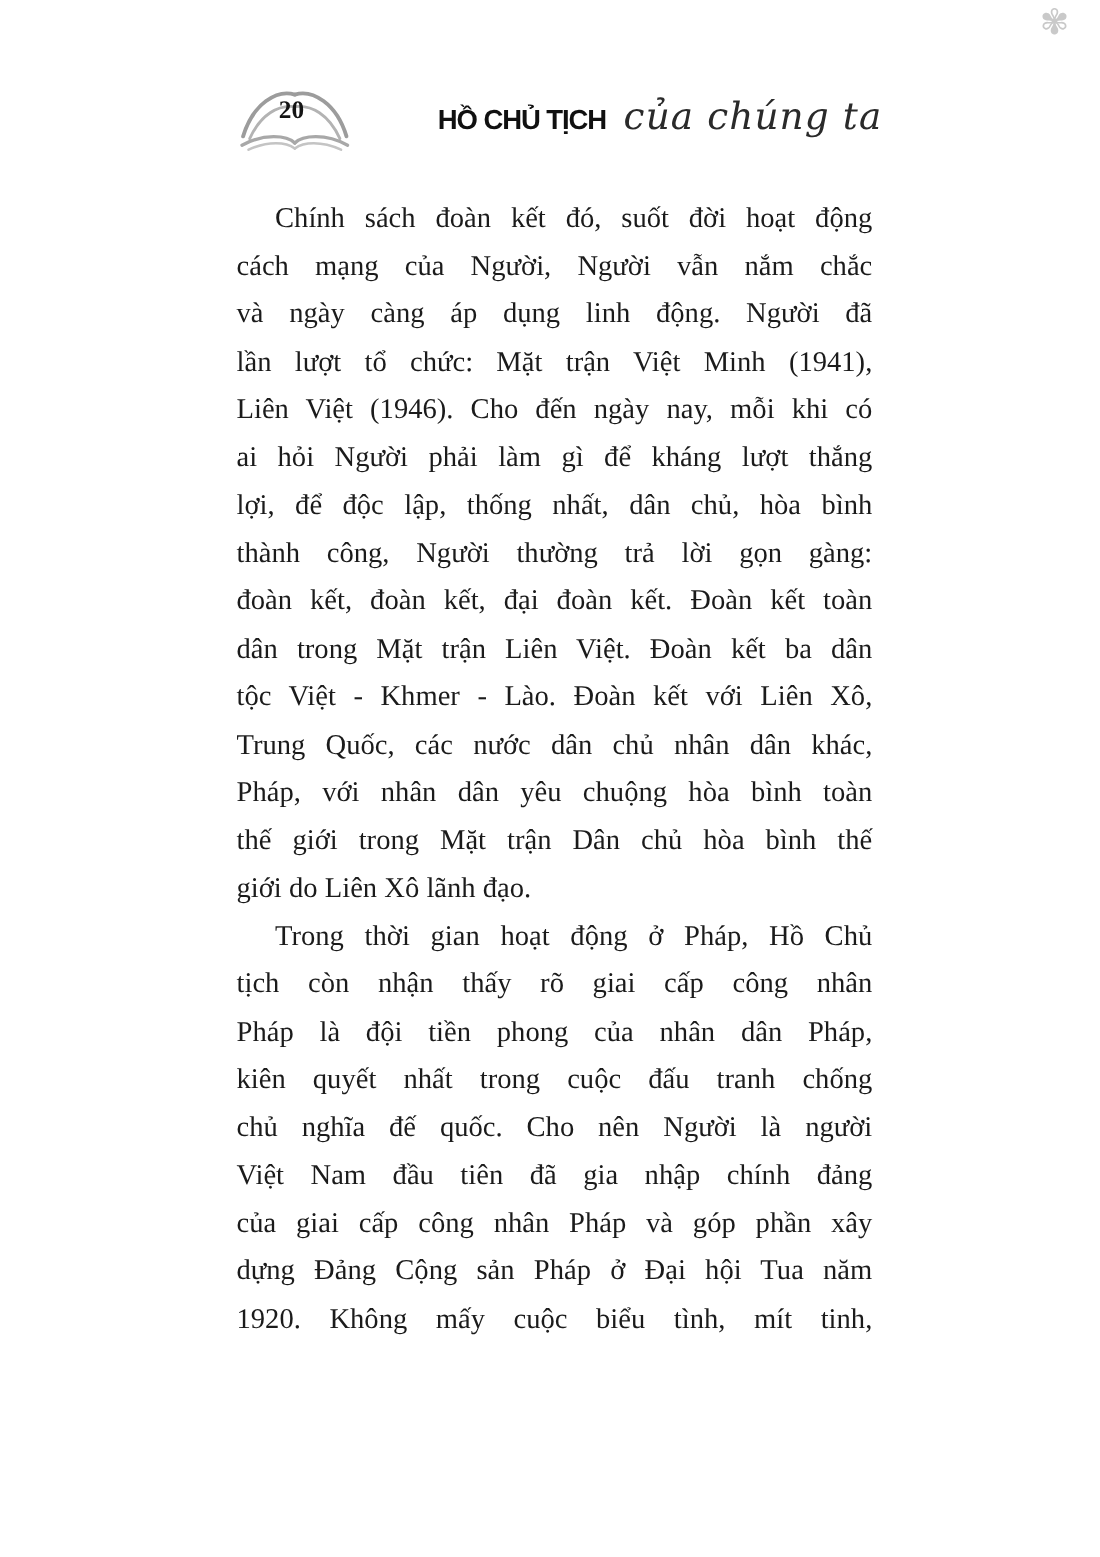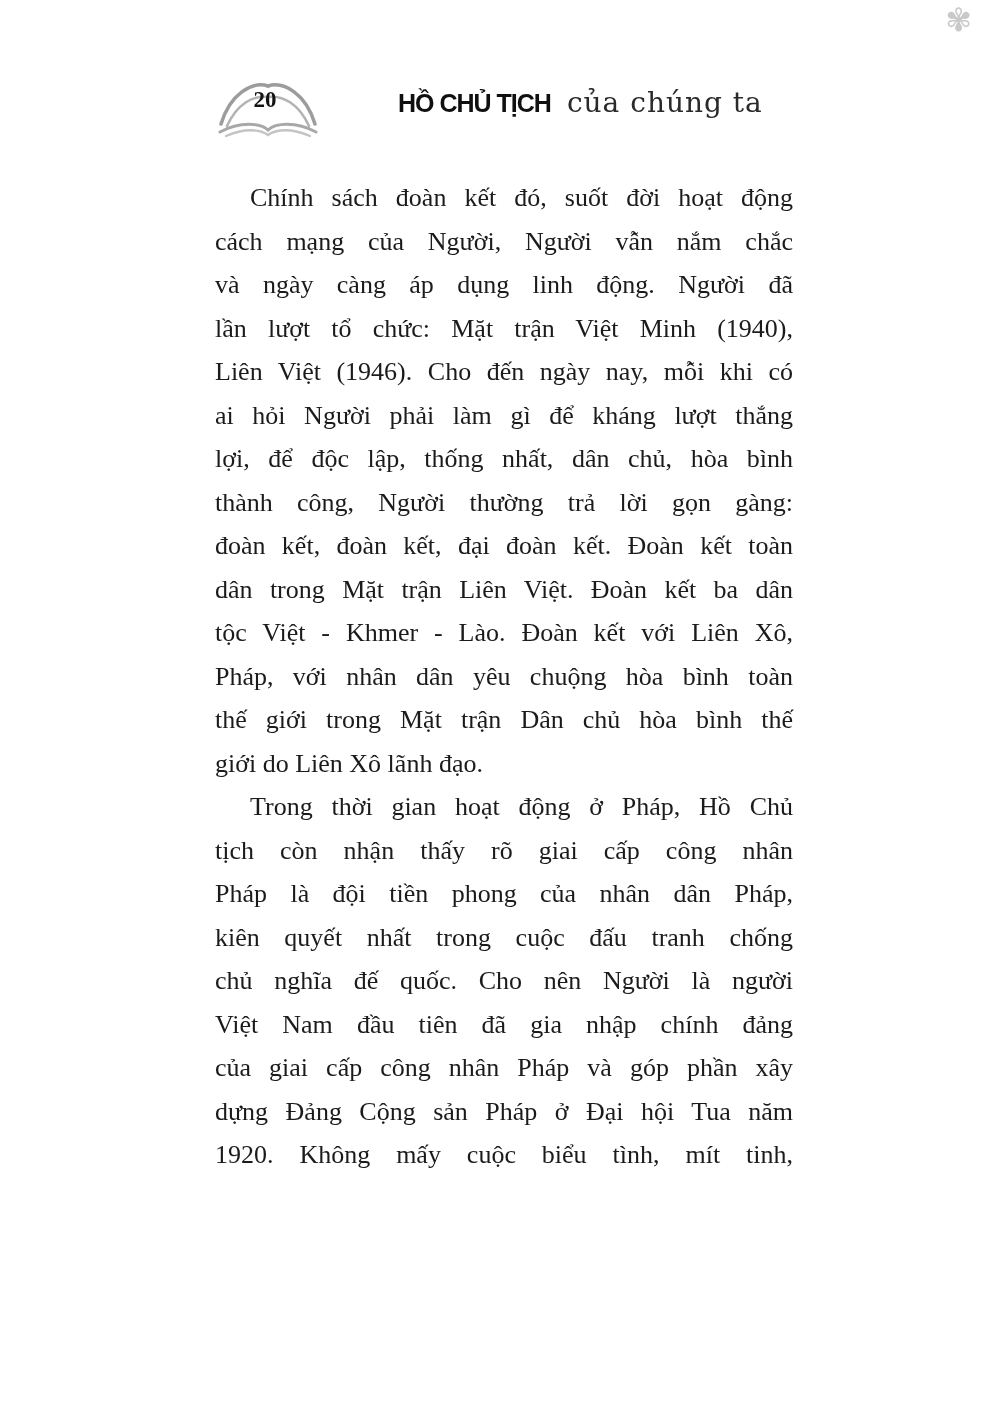--- a/index.html
+++ b/index.html
@@ -26,21 +26,21 @@
     position:absolute; left:398px; top:14px;
     display:flex; align-items:baseline; gap:16px; white-space:nowrap;
   }
   .title-bold {
     font-family:"Liberation Sans", sans-serif;
     font-weight:700; font-size:25px; letter-spacing:-1px;
     color:#101010;
   }
   .title-script {
     font-family:"DejaVu Serif", serif;
-    font-size:28px; color:#2a2a2a;
+    font-style:italic; font-size:34px; color:#2a2a2a;
     letter-spacing:1px;
   }
   .body-text {
     position:absolute; left:215px; top:176px; width:578px;
     font-size:26px; line-height:43.5px; color:#1b1b1b;font-family:Liberation Serif, serif;
   }
   .line {
     text-align:justify;
     text-align-last:justify;
     min-height:43.5px;
@@ -70,28 +70,29 @@
     <span class="title-script">của chúng ta</span>
   </div>
 </div>
 
 <div class="body-text">
 
   <div>
     <div class="line first">Chính sách đoàn kết đó, suốt đời hoạt động</div>
     <div class="line">cách mạng của Người, Người vẫn nắm chắc</div>
     <div class="line">và ngày càng áp dụng linh động. Người đã</div>
-    <div class="line">lần lượt tổ chức: Mặt trận Việt Minh (1940),</div>
+    <div class="line">lần lượt tổ chức: Mặt trận Việt Minh (1941),</div>
     <div class="line">Liên Việt (1946). Cho đến ngày nay, mỗi khi có</div>
     <div class="line">ai hỏi Người phải làm gì để kháng lượt thắng</div>
     <div class="line">lợi, để độc lập, thống nhất, dân chủ, hòa bình</div>
     <div class="line">thành công, Người thường trả lời gọn gàng:</div>
     <div class="line">đoàn kết, đoàn kết, đại đoàn kết. Đoàn kết toàn</div>
     <div class="line">dân trong Mặt trận Liên Việt. Đoàn kết ba dân</div>
     <div class="line">tộc Việt - Khmer - Lào. Đoàn kết với Liên Xô,</div>
+    <div class="line">Trung Quốc, các nước dân chủ nhân dân khác,</div>
     <div class="line">Pháp, với nhân dân yêu chuộng hòa bình toàn</div>
     <div class="line">thế giới trong Mặt trận Dân chủ hòa bình thế</div>
     <div class="line para-end">giới do Liên Xô lãnh đạo.</div>
   </div>
 
   <div>
     <div class="line first">Trong thời gian hoạt động ở Pháp, Hồ Chủ</div>
     <div class="line">tịch còn nhận thấy rõ giai cấp công nhân</div>
     <div class="line">Pháp là đội tiền phong của nhân dân Pháp,</div>
     <div class="line">kiên quyết nhất trong cuộc đấu tranh chống</div>

